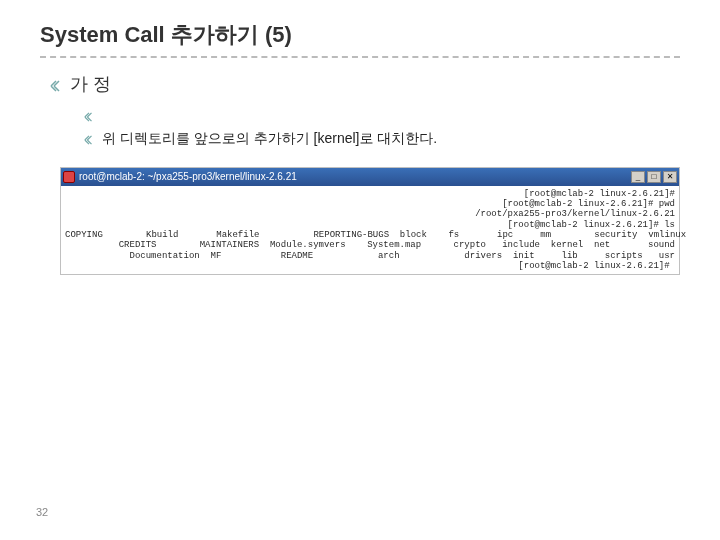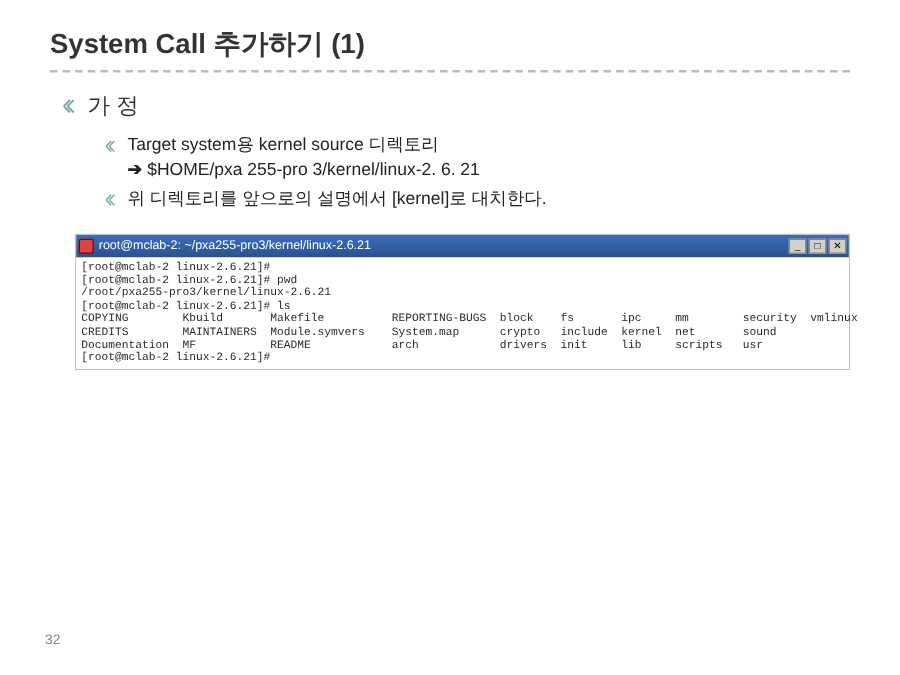--- a/index.html
+++ b/index.html
@@ -105,66 +105,62 @@
   }
   .term-body {
     background: #fff;
     padding: 3px 4px;
     font-family: "Courier New", monospace;
     font-size: 9px;
     line-height: 1.15;
     color: #2a2a2a;
     white-space: pre;
   }
-  .term-line { display: block; }
+  .term-line { display: block; text-align: right; }
   .page-number {
     position: absolute;
     bottom: 22px;
     left: 36px;
     font-size: 11px;
     color: #888;
   }
 </style>
 </head>
 <body>
 
 <div class="slide">
   <div class="title-area">
-    <div class="title">System Call 추가하기 (1)</div>
+    <div class="title">System Call 추가하기 (5)</div>
   </div>
 
   <div class="content">
     <div class="level1">
       <span class="bullet-icon">
         <svg width="12" height="12" viewBox="0 0 12 12">
             <path d="M1 6 L6 1 M1 6 L6 11 M4 6 L9 1 M4 6 L9 11" stroke="#7aa" stroke-width="1.5" fill="none"></path>
           </svg>
       </span>
       <span class="level1-text">가 정</span>
     </div>
 
     <div class="level2-wrap">
       <div class="level2">
         <span class="bullet-icon">
           <svg width="10" height="10" viewBox="0 0 12 12">
               <path d="M1 6 L6 1 M1 6 L6 11 M4 6 L9 1 M4 6 L9 11" stroke="#7aa" stroke-width="1.5" fill="none"></path>
             </svg>
         </span>
-        <span class="level2-text">
-          <span>Target system용 kernel source 디렉토리</span><br>
-          <span class="arrow">➔</span><span>$HOME/pxa 255-pro 3/kernel/linux-2. 6. 21</span>
-        </span>
       </div>
       <div class="level2">
         <span class="bullet-icon">
           <svg width="10" height="10" viewBox="0 0 12 12">
               <path d="M1 6 L6 1 M1 6 L6 11 M4 6 L9 1 M4 6 L9 11" stroke="#7aa" stroke-width="1.5" fill="none"></path>
             </svg>
         </span>
-        <span class="level2-text">위 디렉토리를 앞으로의 설명에서 [kernel]로 대치한다.</span>
+        <span class="level2-text">위 디렉토리를 앞으로의 추가하기 [kernel]로 대치한다.</span>
       </div>
     </div>
 
     <div class="terminal-wrap">
       <div class="term-titlebar">
         <span class="icon"></span>
         <span class="term-title">root@mclab-2: ~/pxa255-pro3/kernel/linux-2.6.21</span>
         <span class="win-btns">
           <span class="win-btn">_</span>
           <span class="win-btn">□</span>

